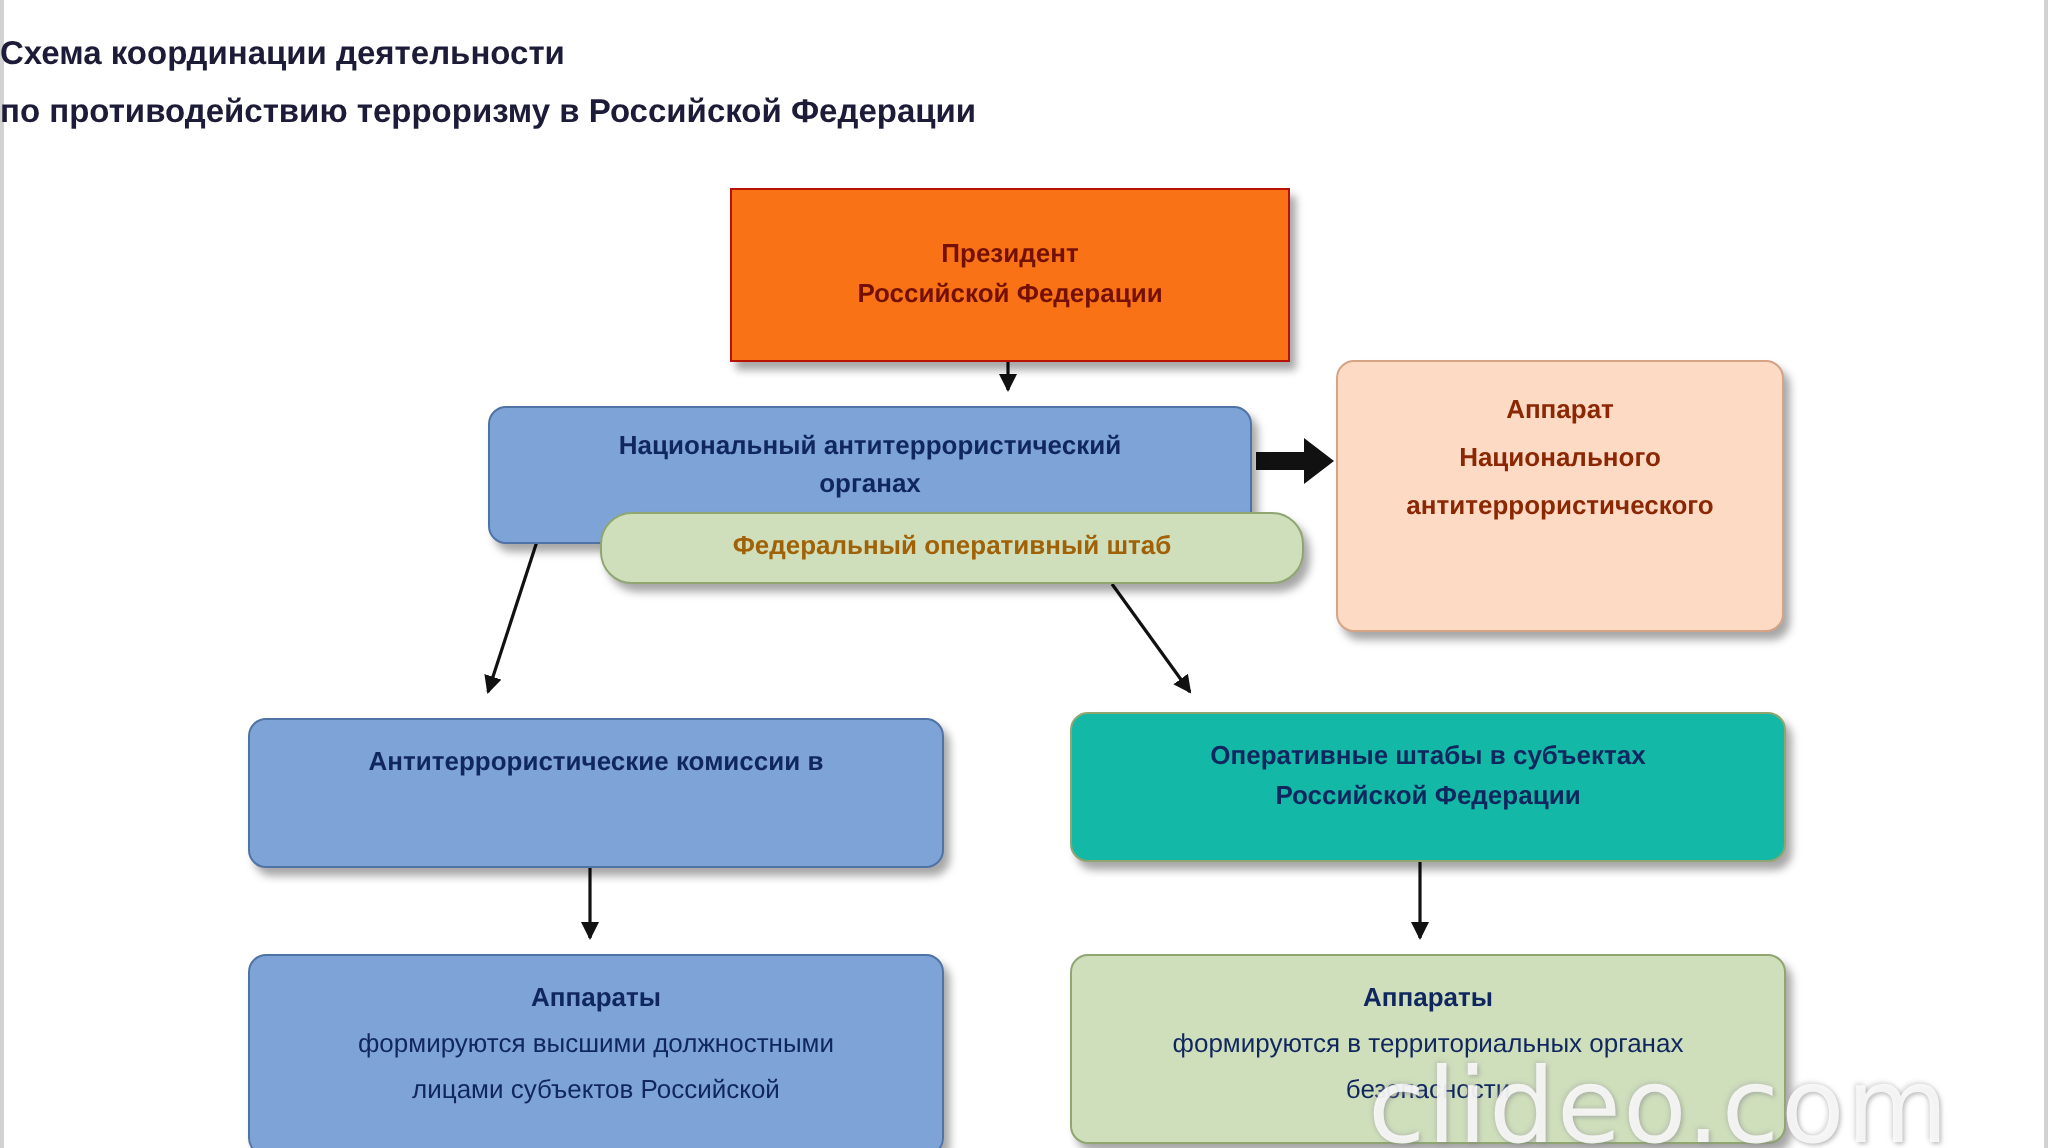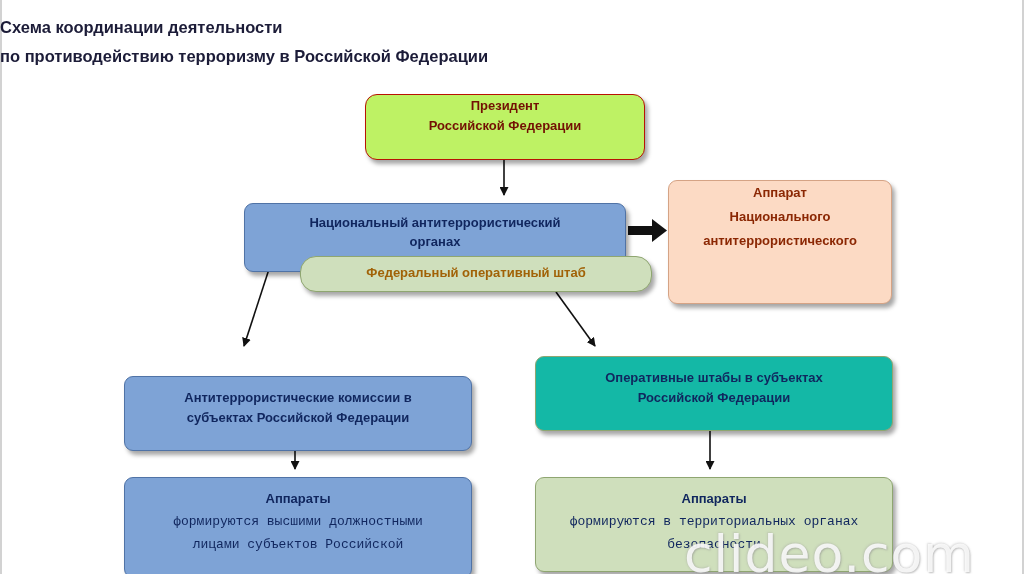--- a/index.html
+++ b/index.html
@@ -27,59 +27,59 @@
 
   .box {
     position: absolute; text-align: center; font-weight: bold; font-size: 13px;
     border-radius: 9px; box-shadow: 3px 4px 4px rgba(0,0,0,0.35);
     z-index: 2;
   }
   .bl { display: block; }
 
   .president {
     left: 365px; top: 94px; width: 278px; height: 63px;
-    background: #bef264; border: 1px solid #b81205; color: #731003;
-    padding-top: 1px; line-height: 20px; border-radius: 12px;
+    background: #f97316; border: 1px solid #b81205; color: #731003;
+    padding-top: 22px; line-height: 20px; border-radius: 0;
   }
   .nak {
     left: 244px; top: 203px; width: 380px; height: 58px;
     background: #7ea3d6; border: 1px solid #5073a6; color: #10265e;
     padding-top: 9px; line-height: 19px;
   }
   .fosh {
     left: 300px; top: 256px; width: 350px; height: 34px;
     background: #cfdfbc; border: 1px solid #8fa671; color: #a16207;
     line-height: 32px; border-radius: 16px; z-index: 3;
   }
   .nak-apparatus {
     left: 668px; top: 180px; width: 222px; height: 122px;
     background: #fcdac4; border: 1px solid #d5a385; color: #8b2703;
-    padding-top: 0; line-height: 24px; text-align: center;
+    padding-top: 12px; line-height: 24px; text-align: center;
   }
   .commissions {
-    left: 124px; top: 376px; width: 346px; height: 62px;
+    left: 124px; top: 359px; width: 346px; height: 62px;
     background: #7ea3d6; border: 1px solid #5073a6; color: #10265e;
     padding-top: 11px; line-height: 20px;
   }
   .staffs {
     left: 535px; top: 356px; width: 356px; height: 62px;
     background: #14b8a6; border: 1px solid #8fa671; color: #10265e;
     padding-top: 11px; line-height: 20px;
   }
   .commissions-apparatus {
     left: 124px; top: 477px; width: 346px; height: 90px;
     background: #7ea3d6; border: 1px solid #5073a6; color: #10265e;
     padding-top: 9px; line-height: 23px;
   }
   .staffs-apparatus {
     left: 535px; top: 477px; width: 356px; height: 84px;
     background: #cfdfbc; border: 1px solid #8fa671; color: #10265e;
     padding-top: 9px; line-height: 23px;
   }
-  .body-line { font-weight: normal; font-family: Liberation Mono, monospace; }
+  .body-line { font-weight: normal; }
 
   .watermark {
     position: absolute; left: 684px; top: 524px;
     font-size: 52px; letter-spacing: 1px; font-weight: normal;
     color: rgba(252,252,252,0.88);
     text-shadow: 1px 1px 2px rgba(140,140,140,0.55), -1px -1px 2px rgba(170,170,170,0.35);
     z-index: 10;
     font-family: "DejaVu Sans", sans-serif;
   }
 </style>
@@ -128,21 +128,20 @@
   </div>
 
   <div class="box nak-apparatus">
     <span class="bl">Аппарат</span>
     <span class="bl">Национального</span>
     <span class="bl">антитеррористического</span>
   </div>
 
   <div class="box commissions">
     <span class="bl">Антитеррористические комиссии в</span>
-    <span class="bl">субъектах Российской Федерации</span>
   </div>
 
   <div class="box staffs">
     <span class="bl">Оперативные штабы в субъектах</span>
     <span class="bl">Российской Федерации</span>
   </div>
 
   <div class="box commissions-apparatus">
     <span class="bl">Аппараты</span>
     <span class="bl body-line">формируются высшими должностными</span>

